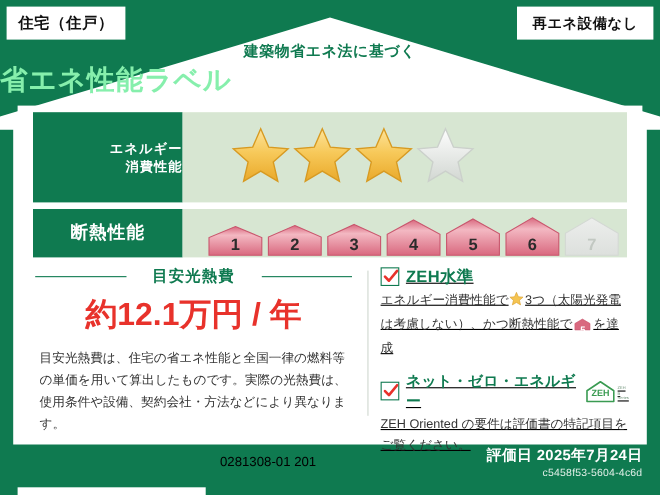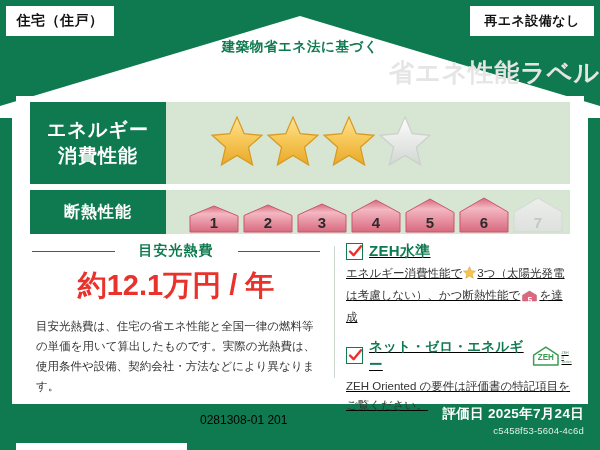--- a/index.html
+++ b/index.html
@@ -21,41 +21,41 @@
   }
   #tag-left  { left:6px;  top:6px;  width:108px; height:30px; font-size:14px; }
   #tag-right { right:6px; top:6px;  width:124px; height:30px; font-size:13px; }
 
   
   #subtitle {
     position:absolute; left:0; right:0; top:38px; text-align:center;
     color:#0f7a50; font-size:13.5px; font-weight:bold; letter-spacing:.6px;
   }
   #title {
-    position:absolute; left:0; right:0; top:56px; text-align:right;
-    color:#e5e5e5; font-size:25px; font-weight:bold; letter-spacing:1px;
+    position:absolute; left:0; right:0; top:56px; text-align:left;
+    color:#86efac; font-size:25px; font-weight:bold; letter-spacing:1px;
   }
 
   
   #panel {
     position:absolute; left:16px; top:96px; width:568px; height:300px;
     background:#ffffff;
   }
 
   
   .perf-row { position:absolute; left:14px; width:540px; display:flex; }
   #row-energy { top:6px;  height:82px; }
   #row-insul  { top:94px; height:44px; }
 
   .perf-label {
     background:#0f7a50; color:#fff; font-weight:bold;
     display:flex; flex-direction:column; align-items:center; justify-content:center;
     width:136px; flex:none; line-height:1.35; letter-spacing:1px;
   }
-  #row-energy .perf-label { font-size:19px; }
+  #row-energy .perf-label { font-size:12px;align-items:flex-end; }
   #row-insul  .perf-label { font-size:16px; }
   .perf-value {
     flex:1; background:#d7e6d2; display:flex; align-items:center;
   }
   #stars-wrap { justify-content:flex-start; padding-left:44px; gap:2px; }
   #badges-wrap { justify-content:flex-start; padding-left:22px; align-items:flex-end; }
 
   .star { display:block; }
 
   .badge { position:relative; margin-right:2px; }

